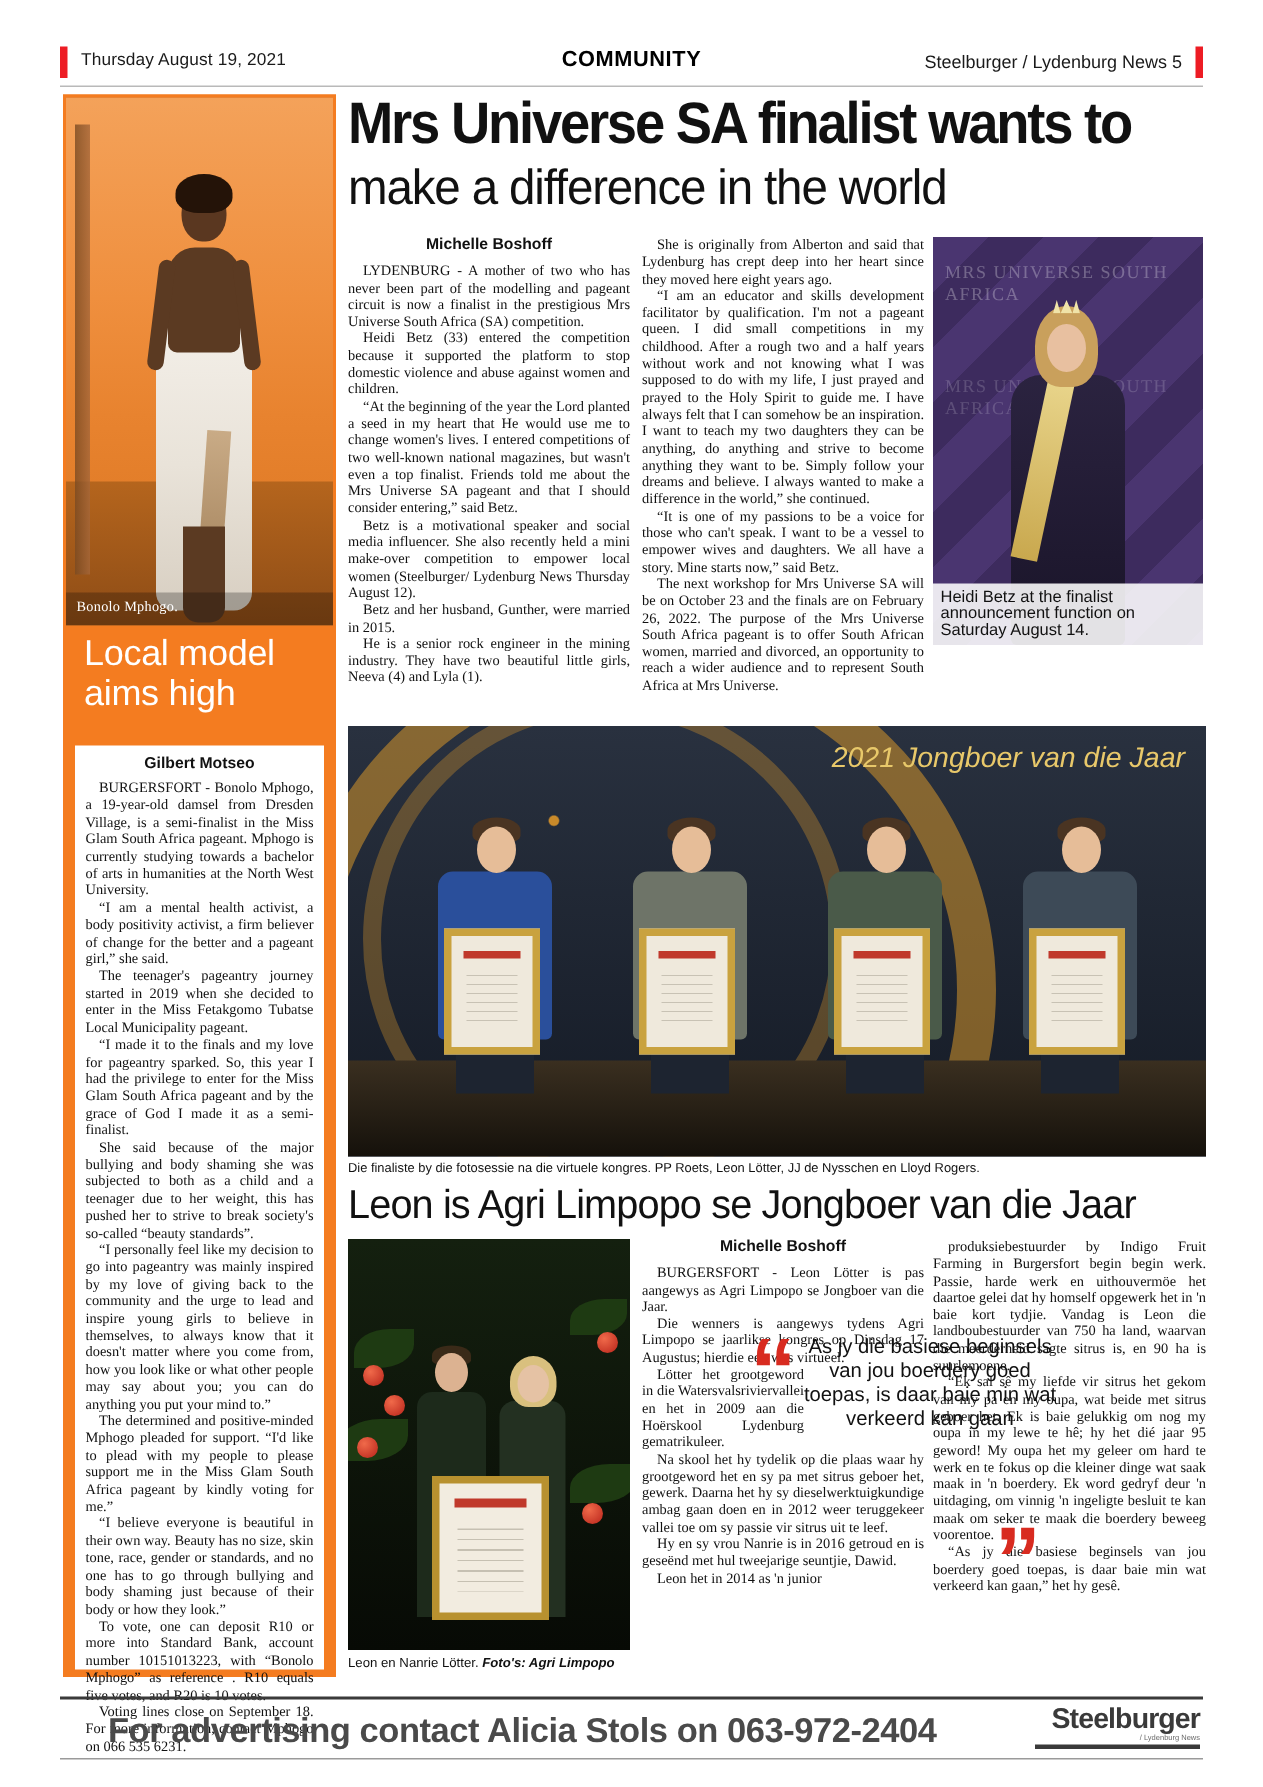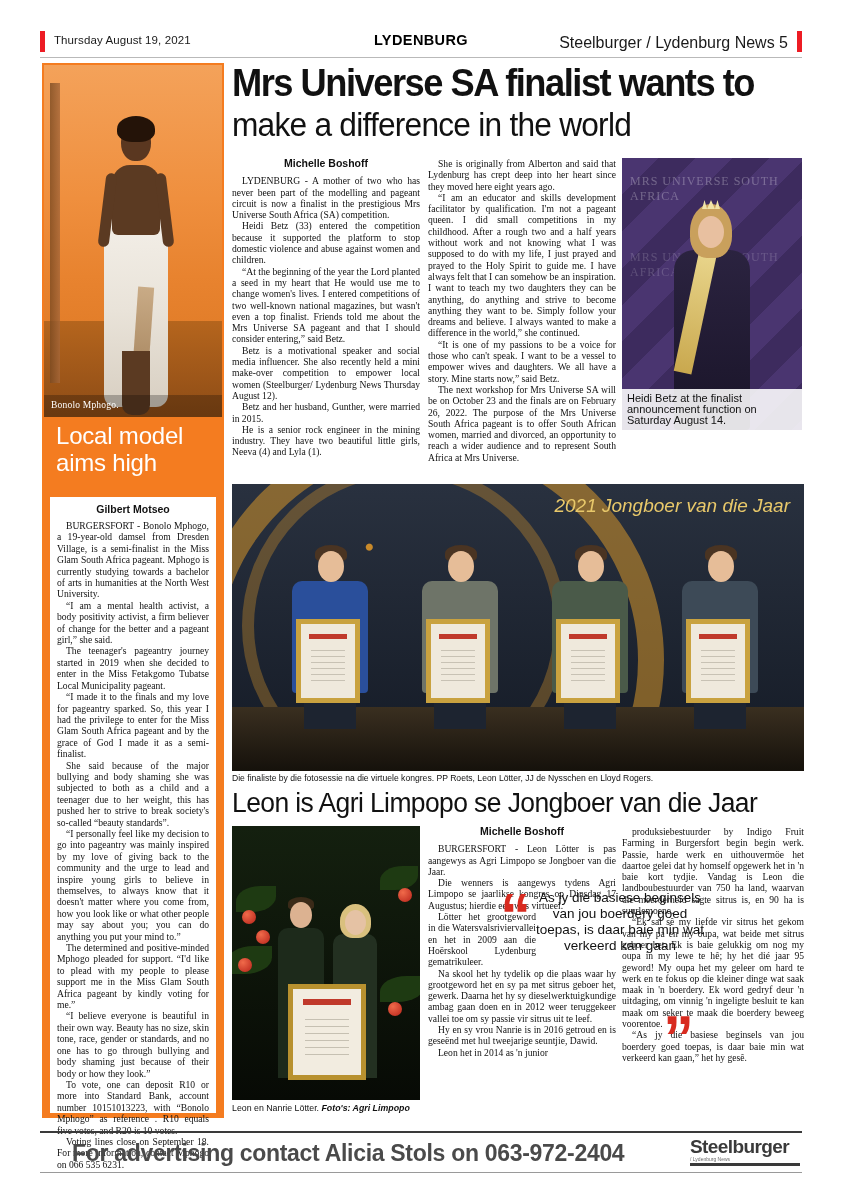--- a/index.html
+++ b/index.html
@@ -14,21 +14,21 @@
   .masthead{position:absolute;left:40px;top:31px;width:762px;height:24px;}
   .mh-bar{position:absolute;top:0;width:5px;height:21px;background:#ed1c24;}
   .mh-bar.l{left:0;}
   .mh-bar.r{right:0;}
   .mh-date{position:absolute;left:14px;top:3px;font-family:"Liberation Sans",sans-serif;
            font-size:11.5px;letter-spacing:.1px;color:#1a1a1a;}
   .mh-section{position:absolute;left:0;right:0;top:1px;text-align:center;
               font-family:"Liberation Sans",sans-serif;font-weight:bold;font-size:14.5px;
               letter-spacing:.4px;color:#000;}
   .mh-pub{position:absolute;right:14px;top:3px;font-family:"Liberation Sans",sans-serif;
-          font-size:16px;color:#1a1a1a;}
+          font-size:12px;color:#1a1a1a;}
   .mh-rule{position:absolute;left:40px;top:57px;width:762px;height:1px;background:#b9b9b9;}
 
   
   .sidebar{position:absolute;left:42px;top:63px;width:182px;height:1055px;
            background:#f47c20;border:2px solid #f47c20;box-sizing:border-box;}
   .sb-photo{position:absolute;left:0;top:0;width:178px;height:352px;overflow:hidden;background:#d8792f;}
   .sb-photo .sky{position:absolute;inset:0;background:
       linear-gradient(180deg,#f4a25a 0%,#ef8f3e 38%,#e8832f 60%,#d9741f 100%);}
   .sb-photo .ground{position:absolute;left:0;right:0;bottom:0;height:96px;
       background:linear-gradient(180deg,#b5651d 0%,#8d4c16 100%);}
@@ -175,37 +175,37 @@
      font-family:"Liberation Sans",sans-serif;font-size:13.5px;line-height:16px;color:#111;}
   .pq-mark2{position:absolute;left:168px;top:104px;width:26px;height:40px;color:#d82b20;
      font-family:"Liberation Sans",sans-serif;font-weight:bold;font-size:62px;line-height:34px;
      transform:rotate(180deg);}
 
   
   .foot-rule{position:absolute;left:40px;top:1131px;width:762px;height:2px;background:#3a3a3a;}
   .foot-text{position:absolute;left:72px;top:1140px;
      font-family:"Liberation Sans",sans-serif;font-weight:bold;font-size:23px;color:#4a4a4a;
      letter-spacing:-.3px;}
-  .foot-logo{position:absolute;right:42px;top:1136px;width:110px;text-align:left;}
+  .foot-logo{position:absolute;right:42px;top:1136px;width:110px;text-align:right;}
   .foot-logo .nm{font-family:"Liberation Sans",sans-serif;font-weight:bold;font-size:19px;
      color:#3a3a3a;letter-spacing:-.6px;}
   .foot-logo .sub{font-family:"Liberation Sans",sans-serif;font-size:5px;color:#6a6a6a;margin-top:-2px;}
   .foot-logo .bar{margin-top:1px;height:3px;background:#3a3a3a;}
   .foot-rule2{position:absolute;left:40px;top:1172px;width:762px;height:1px;background:#9a9a9a;}
 </style>
 </head>
 <body>
 
 <div class="page">
 
   <div class="masthead">
     <div class="mh-bar l"></div>
     <div class="mh-bar r"></div>
     <div class="mh-date">Thursday August 19, 2021</div>
-    <div class="mh-section">LYDENBURG</div>
+    <div class="mh-section">COMMUNITY</div>
     <div class="mh-pub">Steelburger / Lydenburg News 5</div>
   </div>
   <div class="mh-rule"></div>
 
   <div class="sidebar">
 
     <div class="sb-photo">
       <div class="sky"></div>
       <div class="ground"></div>
       <div class="post"></div>

